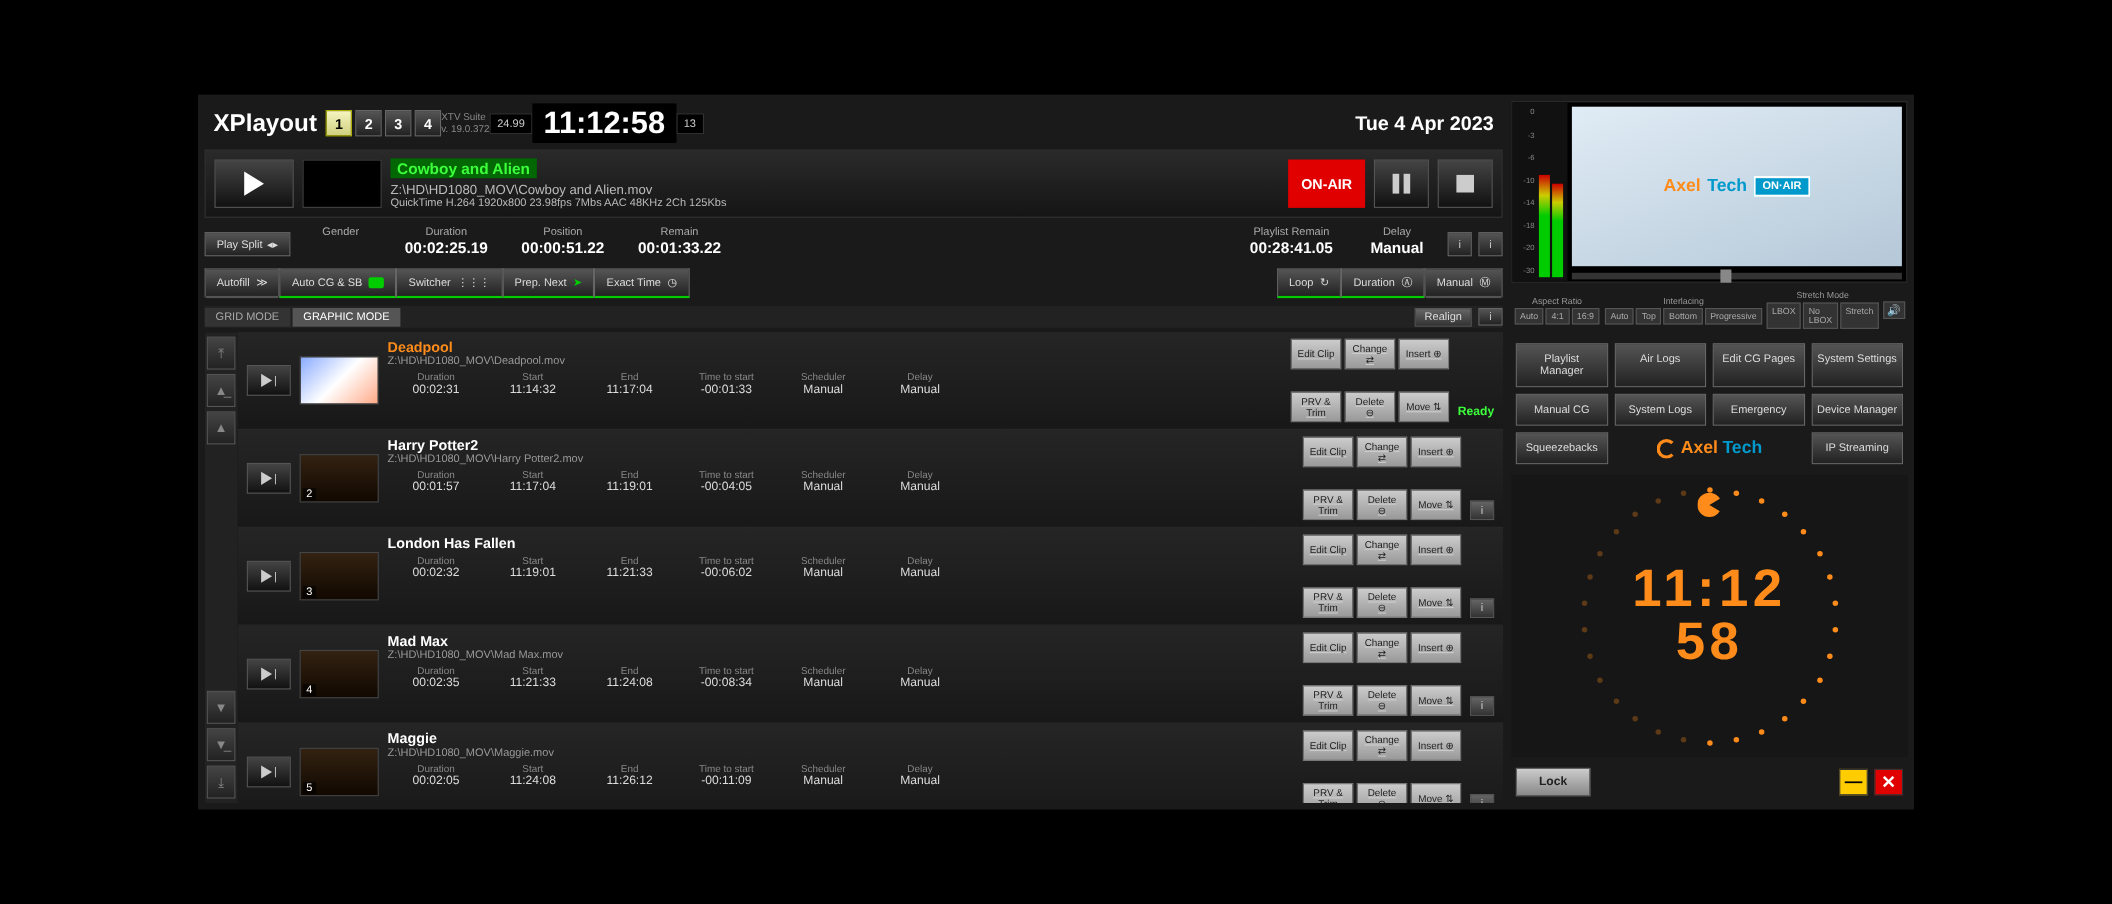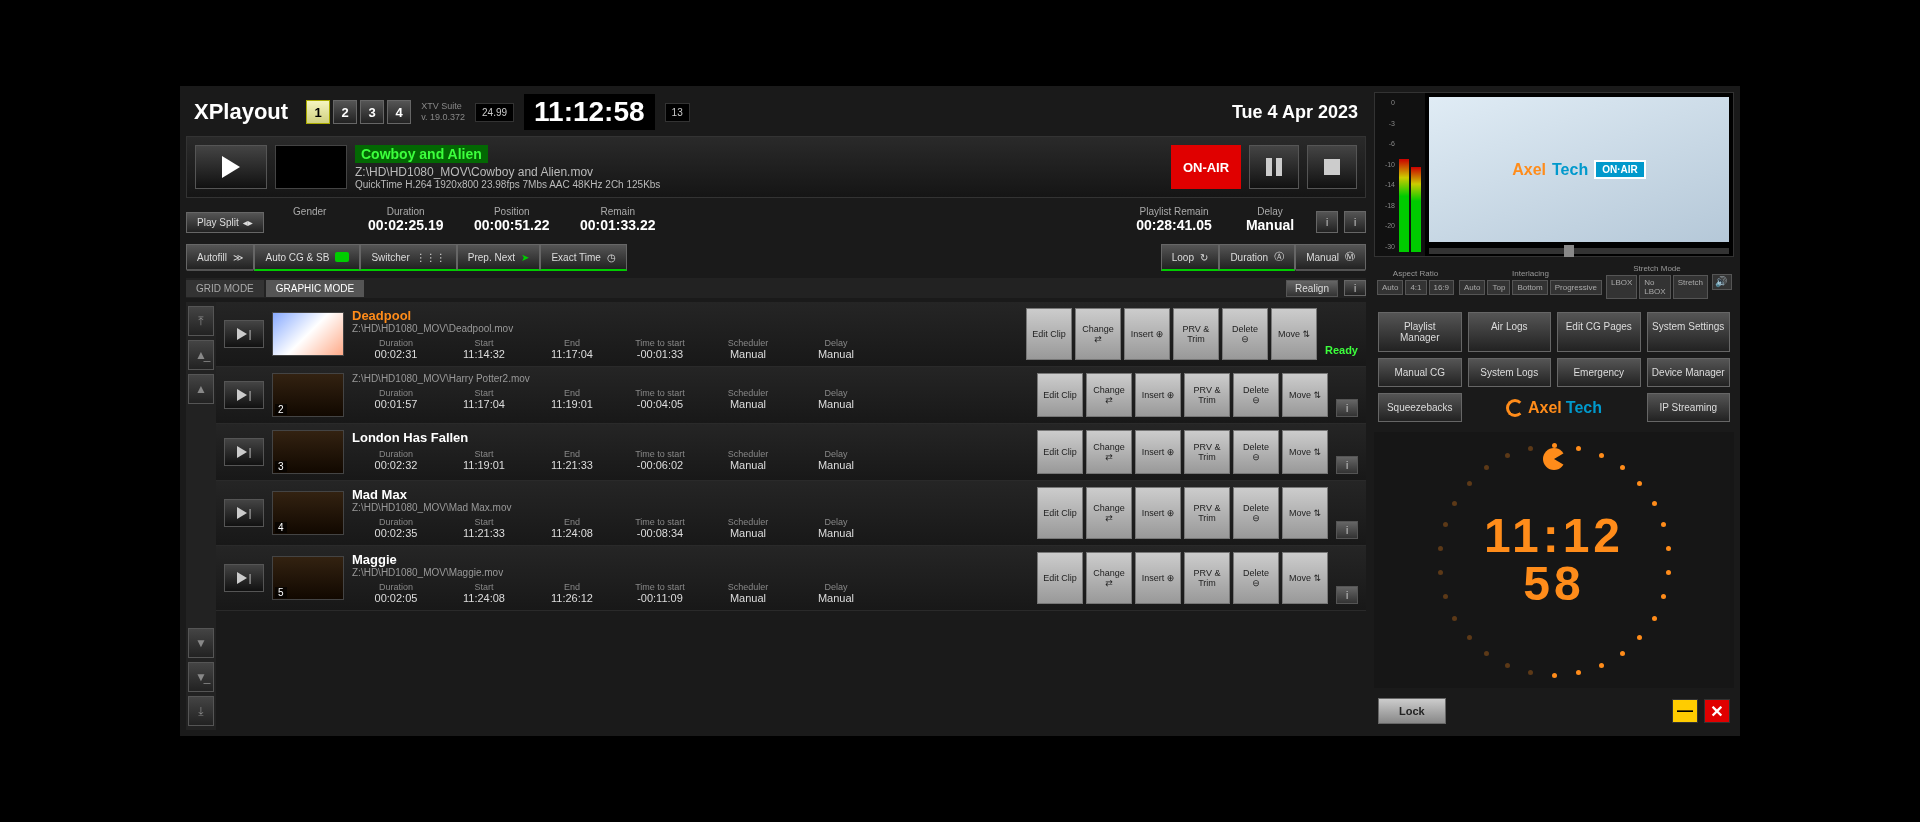--- a/index.html
+++ b/index.html
@@ -2,21 +2,21 @@
 <html><head>
 <meta charset="utf-8">
 <style>
 * { box-sizing: border-box; margin: 0; padding: 0; font-family: Arial, sans-serif; }
 body { background: #000; color: #ccc; width: 1920px; height: 822px; overflow: hidden; display: flex; justify-content: center; align-items: center; }
 .app { width: 1560px; height: 650px; background: #1a1a1a; display: flex; gap: 8px; padding: 6px; }
 .left { flex: 1; display: flex; flex-direction: column; gap: 4px; }
 .right { width: 360px; display: flex; flex-direction: column; gap: 4px; }
 
 
-.header { display: flex; align-items: center; gap: 10px; height: 40px; }
+.header { display: flex; align-items: center; height: 40px; }
 .app-title { font-size: 22px; font-weight: bold; color: #fff; padding: 0 8px; }
 .ch-btn { width: 24px; height: 24px; background: linear-gradient(#555,#222); border: 1px solid #666; color: #fff; font-weight: bold; font-size: 13px; display: flex; align-items: center; justify-content: center; cursor: pointer; }
 .ch-btn.active { background: linear-gradient(#f5f5c0,#d0d080); color: #000; border-color: #aa0; }
 .version { font-size: 9px; color: #888; line-height: 1.2; }
 .tc-box { background: #000; border: 1px solid #333; padding: 3px 6px; font-size: 10px; color: #ccc; }
 .tc-big { font-size: 28px; font-weight: bold; color: #fff; background: #000; padding: 2px 10px; }
 .date { font-size: 18px; font-weight: bold; color: #fff; margin-left: auto; margin-right: 8px; }
 
 
 .nowplaying { display: flex; gap: 8px; background: linear-gradient(#2a2a2a,#151515); border: 1px solid #333; padding: 8px; align-items: center; height: 62px; }
@@ -67,21 +67,21 @@
 .pl-body { flex: 1; }
 .pl-title { font-size: 13px; font-weight: bold; }
 .pl-title.next { color: #ff8c1a; }
 .pl-title.normal { color: #fff; }
 .pl-path { font-size: 10px; color: #999; }
 .pl-cols { display: flex; gap: 0; margin-top: 4px; }
 .pl-col { text-align: center; width: 88px; }
 .pl-col-label { font-size: 9px; color: #888; }
 .pl-col-val { font-size: 11px; color: #ddd; }
 .pl-ready { font-size: 11px; color: #3cff3c; font-weight: bold; align-self: flex-end; padding-bottom: 4px; }
-.pl-actions { display: flex; gap: 3px; }
+.pl-actions { display: flex; flex-direction: column; gap: 20px; text-decoration: underline; }
 .pl-action-row { display: flex; gap: 3px; }
 .pl-act-btn { font-size: 9px; padding: 3px 5px; background: linear-gradient(#ccc,#999); border: 1px solid #777; color: #222; cursor: pointer; width: 46px; text-align: center; display:flex; justify-content:center; align-items:center; gap:2px; }
 .pl-info { width: 22px; height: 18px; background: linear-gradient(#666,#333); border: 1px solid #555; display:flex; align-items:center; justify-content:center; font-size:10px; color:#ccc; cursor:pointer; align-self:flex-end; }
 
 
 .preview { background: #000; border: 1px solid #333; height: 165px; display: flex; }
 .vu { width: 50px; background: #111; display: flex; padding: 4px; gap: 2px; position: relative; }
 .vu-scale { width: 18px; display: flex; flex-direction: column; justify-content: space-between; font-size: 7px; color: #888; text-align: right; padding: 2px 2px 2px 0; }
 .vu-bar { width: 10px; background: linear-gradient(to top, #0c0 60%, #cc0 80%, #c00 100%); align-self: flex-end; height: 60%; }
 .preview-screen { flex: 1; background: linear-gradient(160deg,#e0ecf5,#b5c8d8); display: flex; align-items: center; justify-content: center; position: relative; margin: 4px; }
@@ -302,20 +302,21 @@
           </div>
           <div class="pl-item">
             <div class="pl-play">
               <div class="pl-play-tri"></div>
               <span style="color:#ccc;font-size:10px;margin-left:2px">|</span>
             </div>
             <div class="pl-thumb dark">
               <span class="pl-thumb-num">2</span>
             </div>
             <div class="pl-body">
+              <div class="pl-title normal">Harry Potter2</div>
               <div class="pl-path">Z:\HD\HD1080_MOV\Harry Potter2.mov</div>
               <div class="pl-cols">
                 <div class="pl-col">
                   <div class="pl-col-label">Duration</div>
                   <div class="pl-col-val">00:01:57</div>
                 </div>
                 <div class="pl-col">
                   <div class="pl-col-label">Start</div>
                   <div class="pl-col-val">11:17:04</div>
                 </div>

